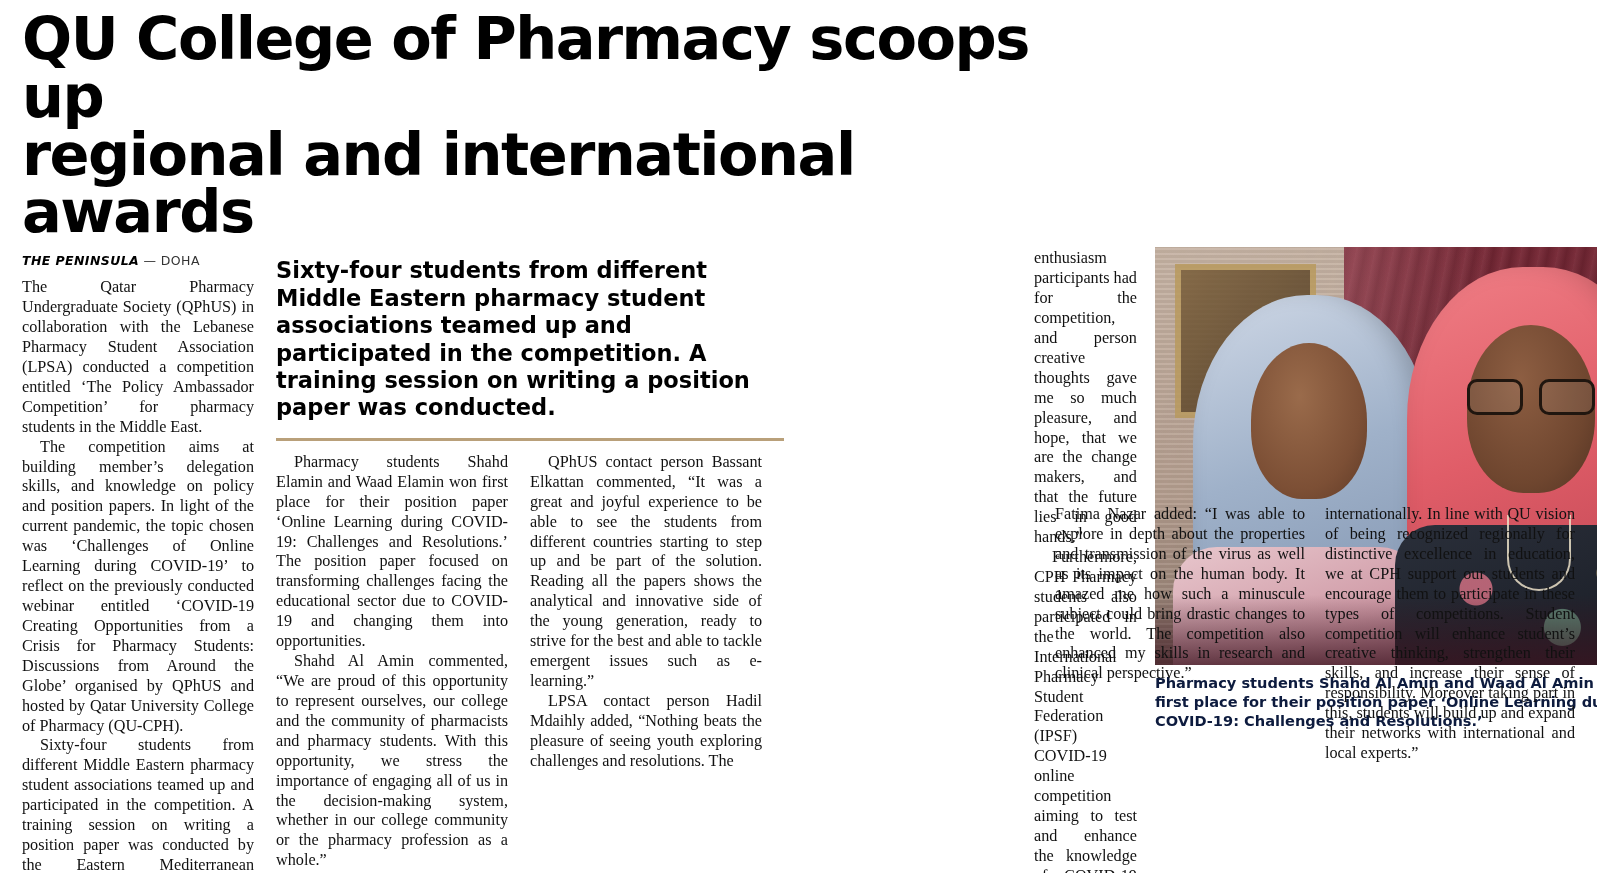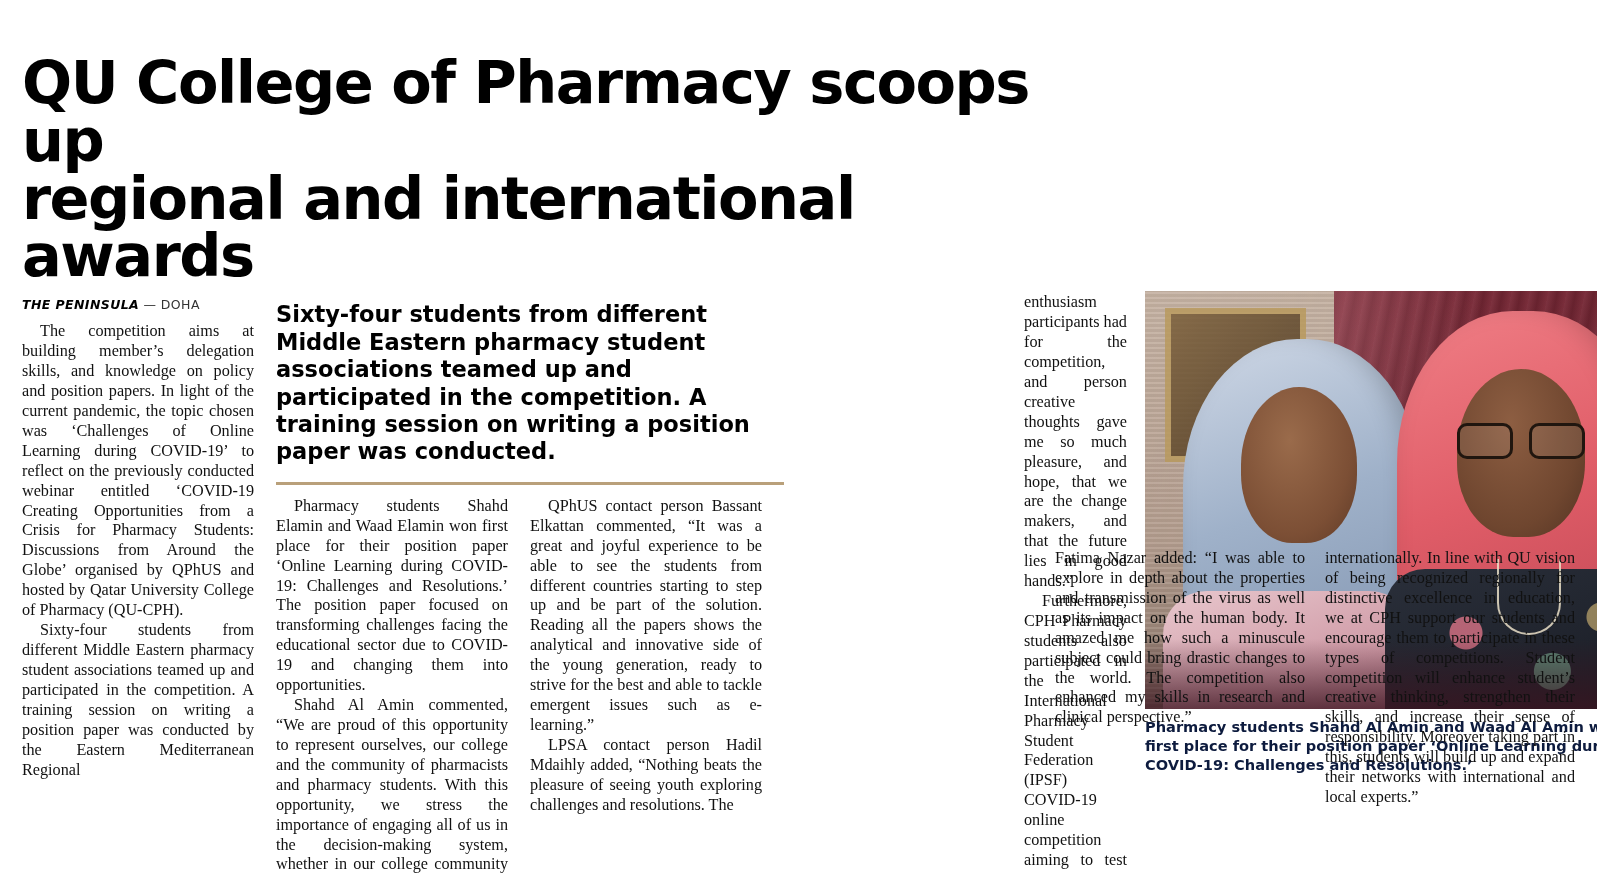--- a/index.html
+++ b/index.html
@@ -12,22 +12,21 @@
     height: 873px;
     font-family: "Liberation Serif", serif;
     color: #111;
     overflow: hidden;
   }
   .page {
     position: relative;
     width: 1597px;
     height: 640px;
     box-sizing: border-box;
-    padding: 10px 28px 6px 22px;
-    margin-top: 44px;
+    padding: 10px 18px 6px 22px;
   }
 
   
   .headline {
     font-family: "DejaVu Sans", sans-serif;
     font-weight: bold;
     font-size: 59px;
     line-height: 0.98;
     letter-spacing: -1.5px;
     color: #000;
@@ -219,20 +218,21 @@
 
     <div class="top-left">
 
       <div>
         <div class="byline">
           <span class="src">THE PENINSULA</span>
           <span class="city">—</span>
           <span class="city">DOHA</span>
         </div>
         <div class="col col-narrow">
+          <p class="first">The Qatar Pharmacy Undergraduate Society (QPhUS) in collaboration with the Lebanese Pharmacy Student Association (LPSA) conducted a competition entitled ‘The Policy Ambassador Competition’ for pharmacy students in the Middle East.</p>
           <p>The competition aims at building member’s delegation skills, and knowledge on policy and position papers. In light of the current pandemic, the topic chosen was ‘Challenges of Online Learning during COVID-19’ to reflect on the previously conducted webinar entitled ‘COVID-19 Creating Opportunities from a Crisis for Pharmacy Students: Discussions from Around the Globe’ organised by QPhUS and hosted by Qatar University College of Pharmacy (QU-CPH).</p>
           <p>Sixty-four students from different Middle Eastern pharmacy student associations teamed up and participated in the competition. A training session on writing a position paper was conducted by the Eastern Mediterranean Regional</p>
         </div>
       </div>
 
       <div class="deck-col">
         <p class="deck">Sixty-four students from different Middle Eastern pharmacy student associations teamed up and participated in the competition. A training session on writing a position paper was conducted.</p>
         <div class="deck-rule"></div>
         <div class="deck-body">
           <div class="col">

